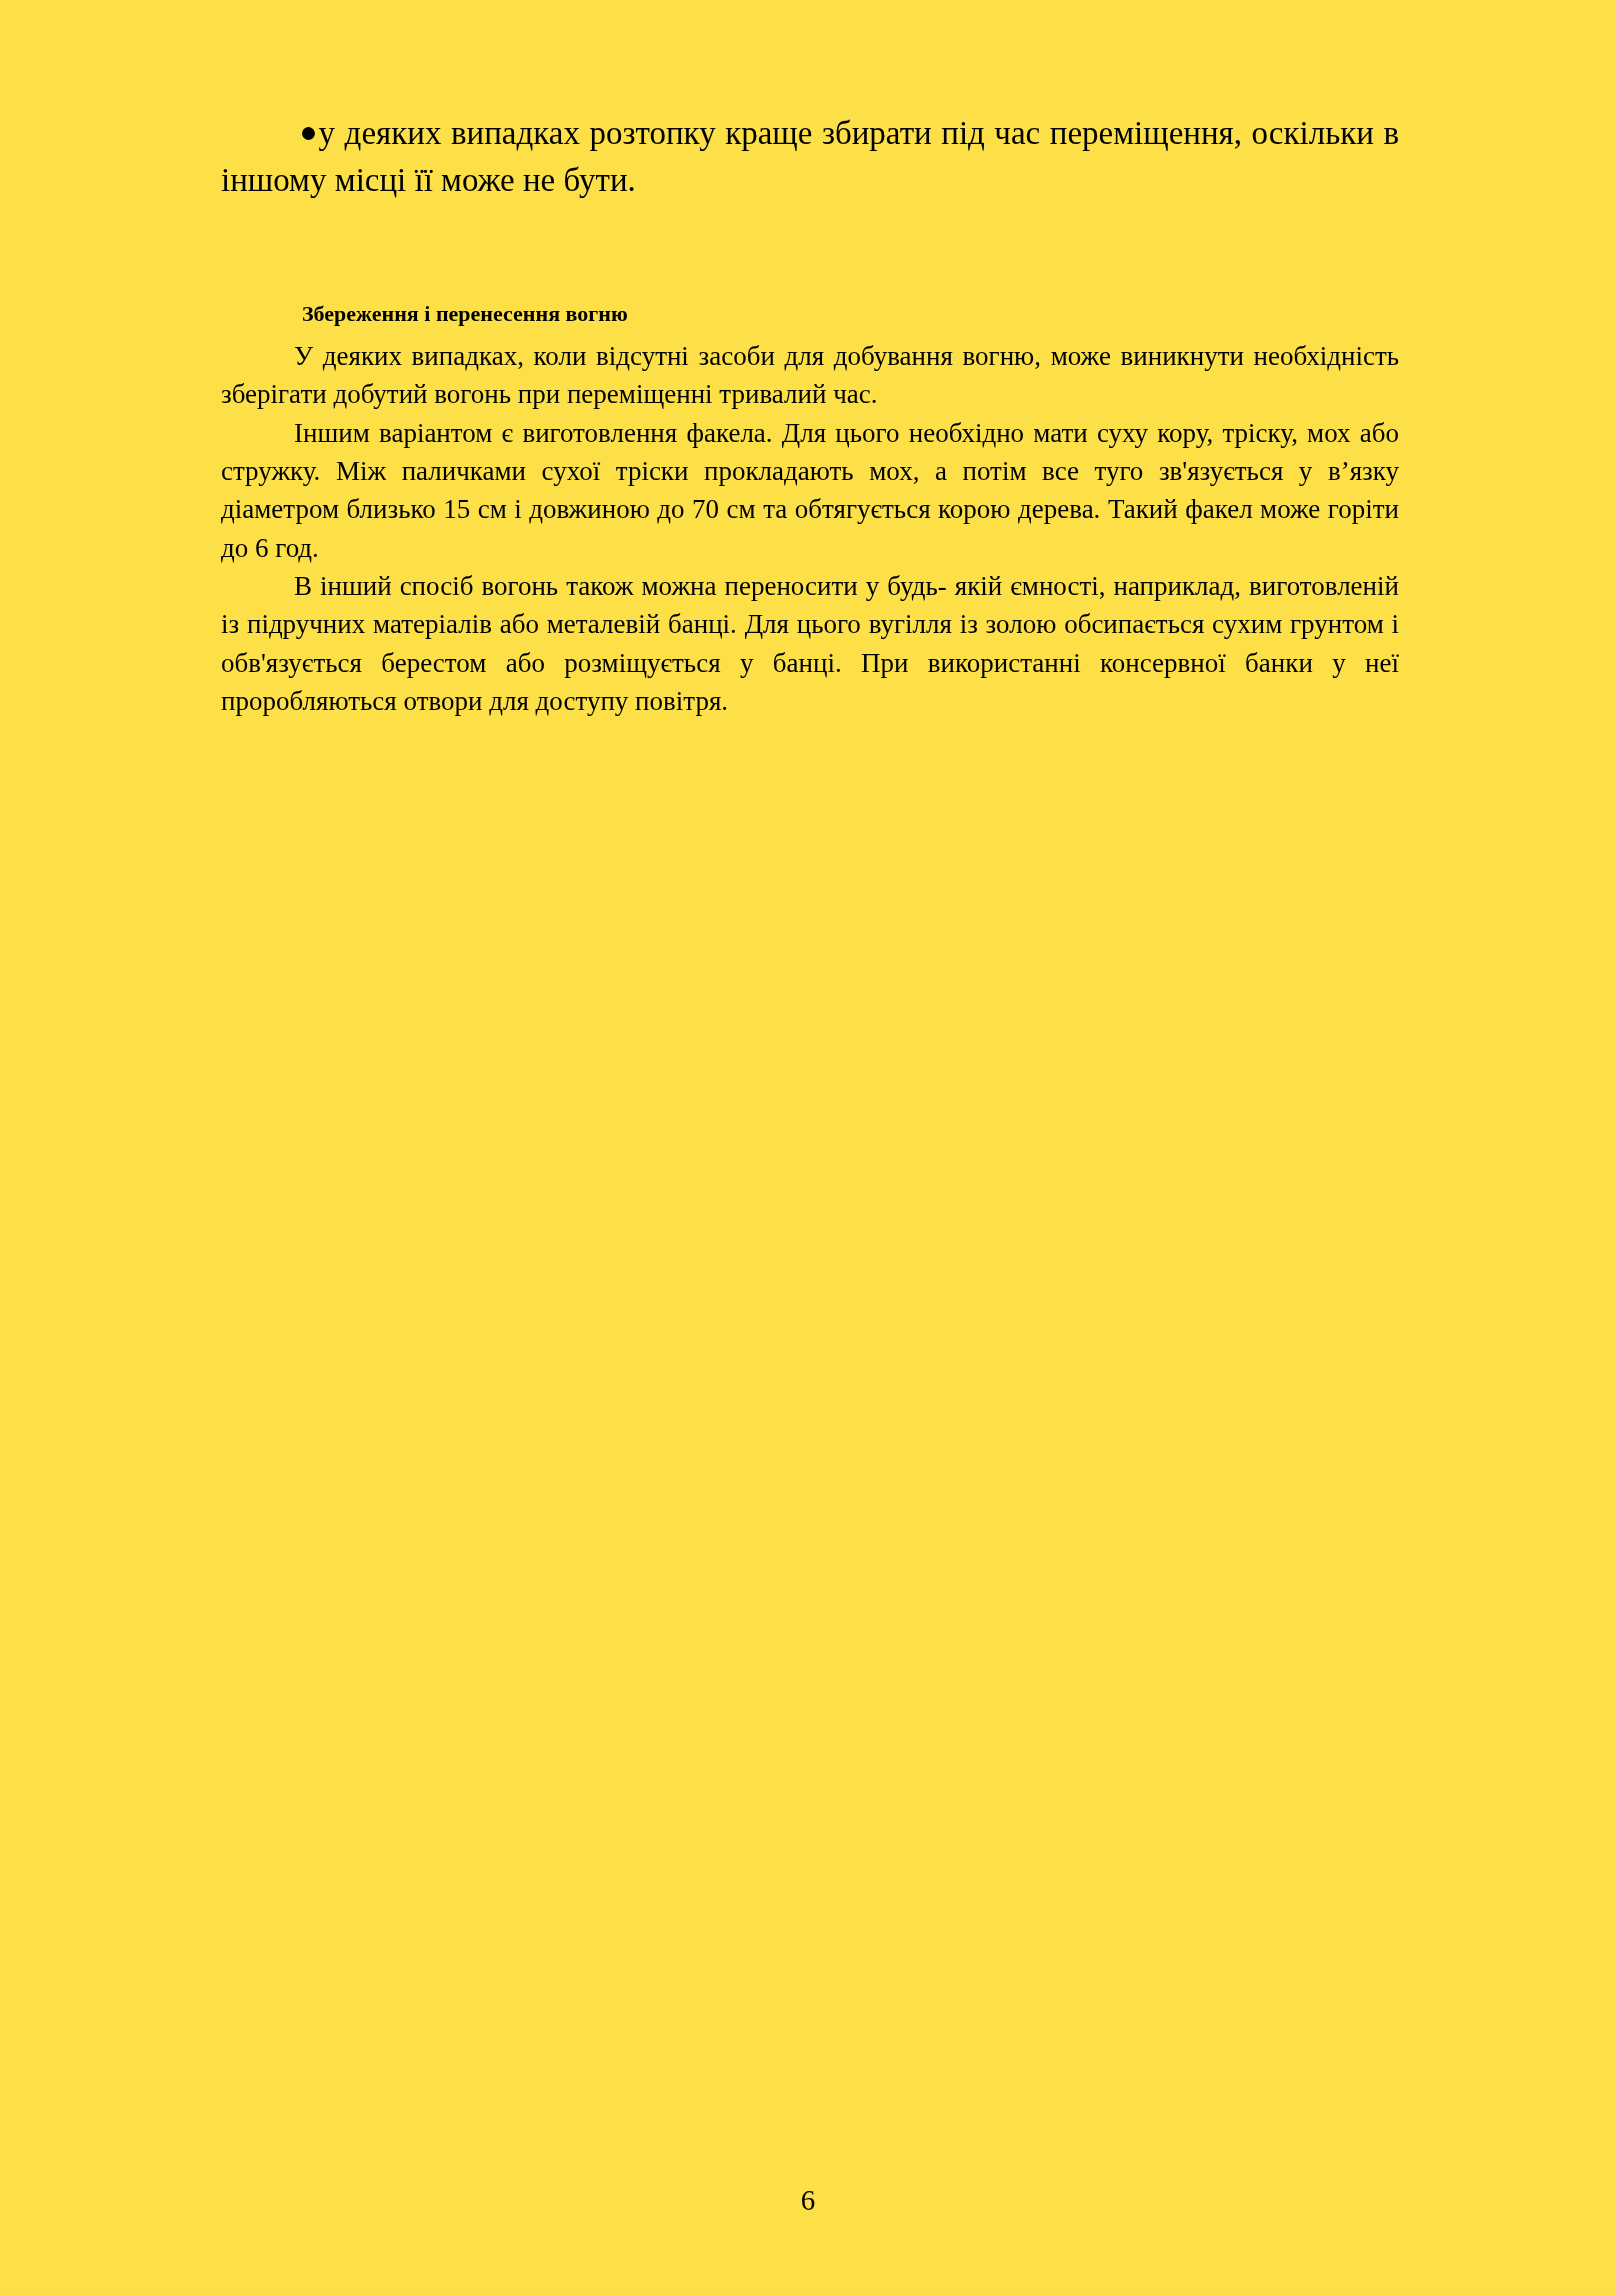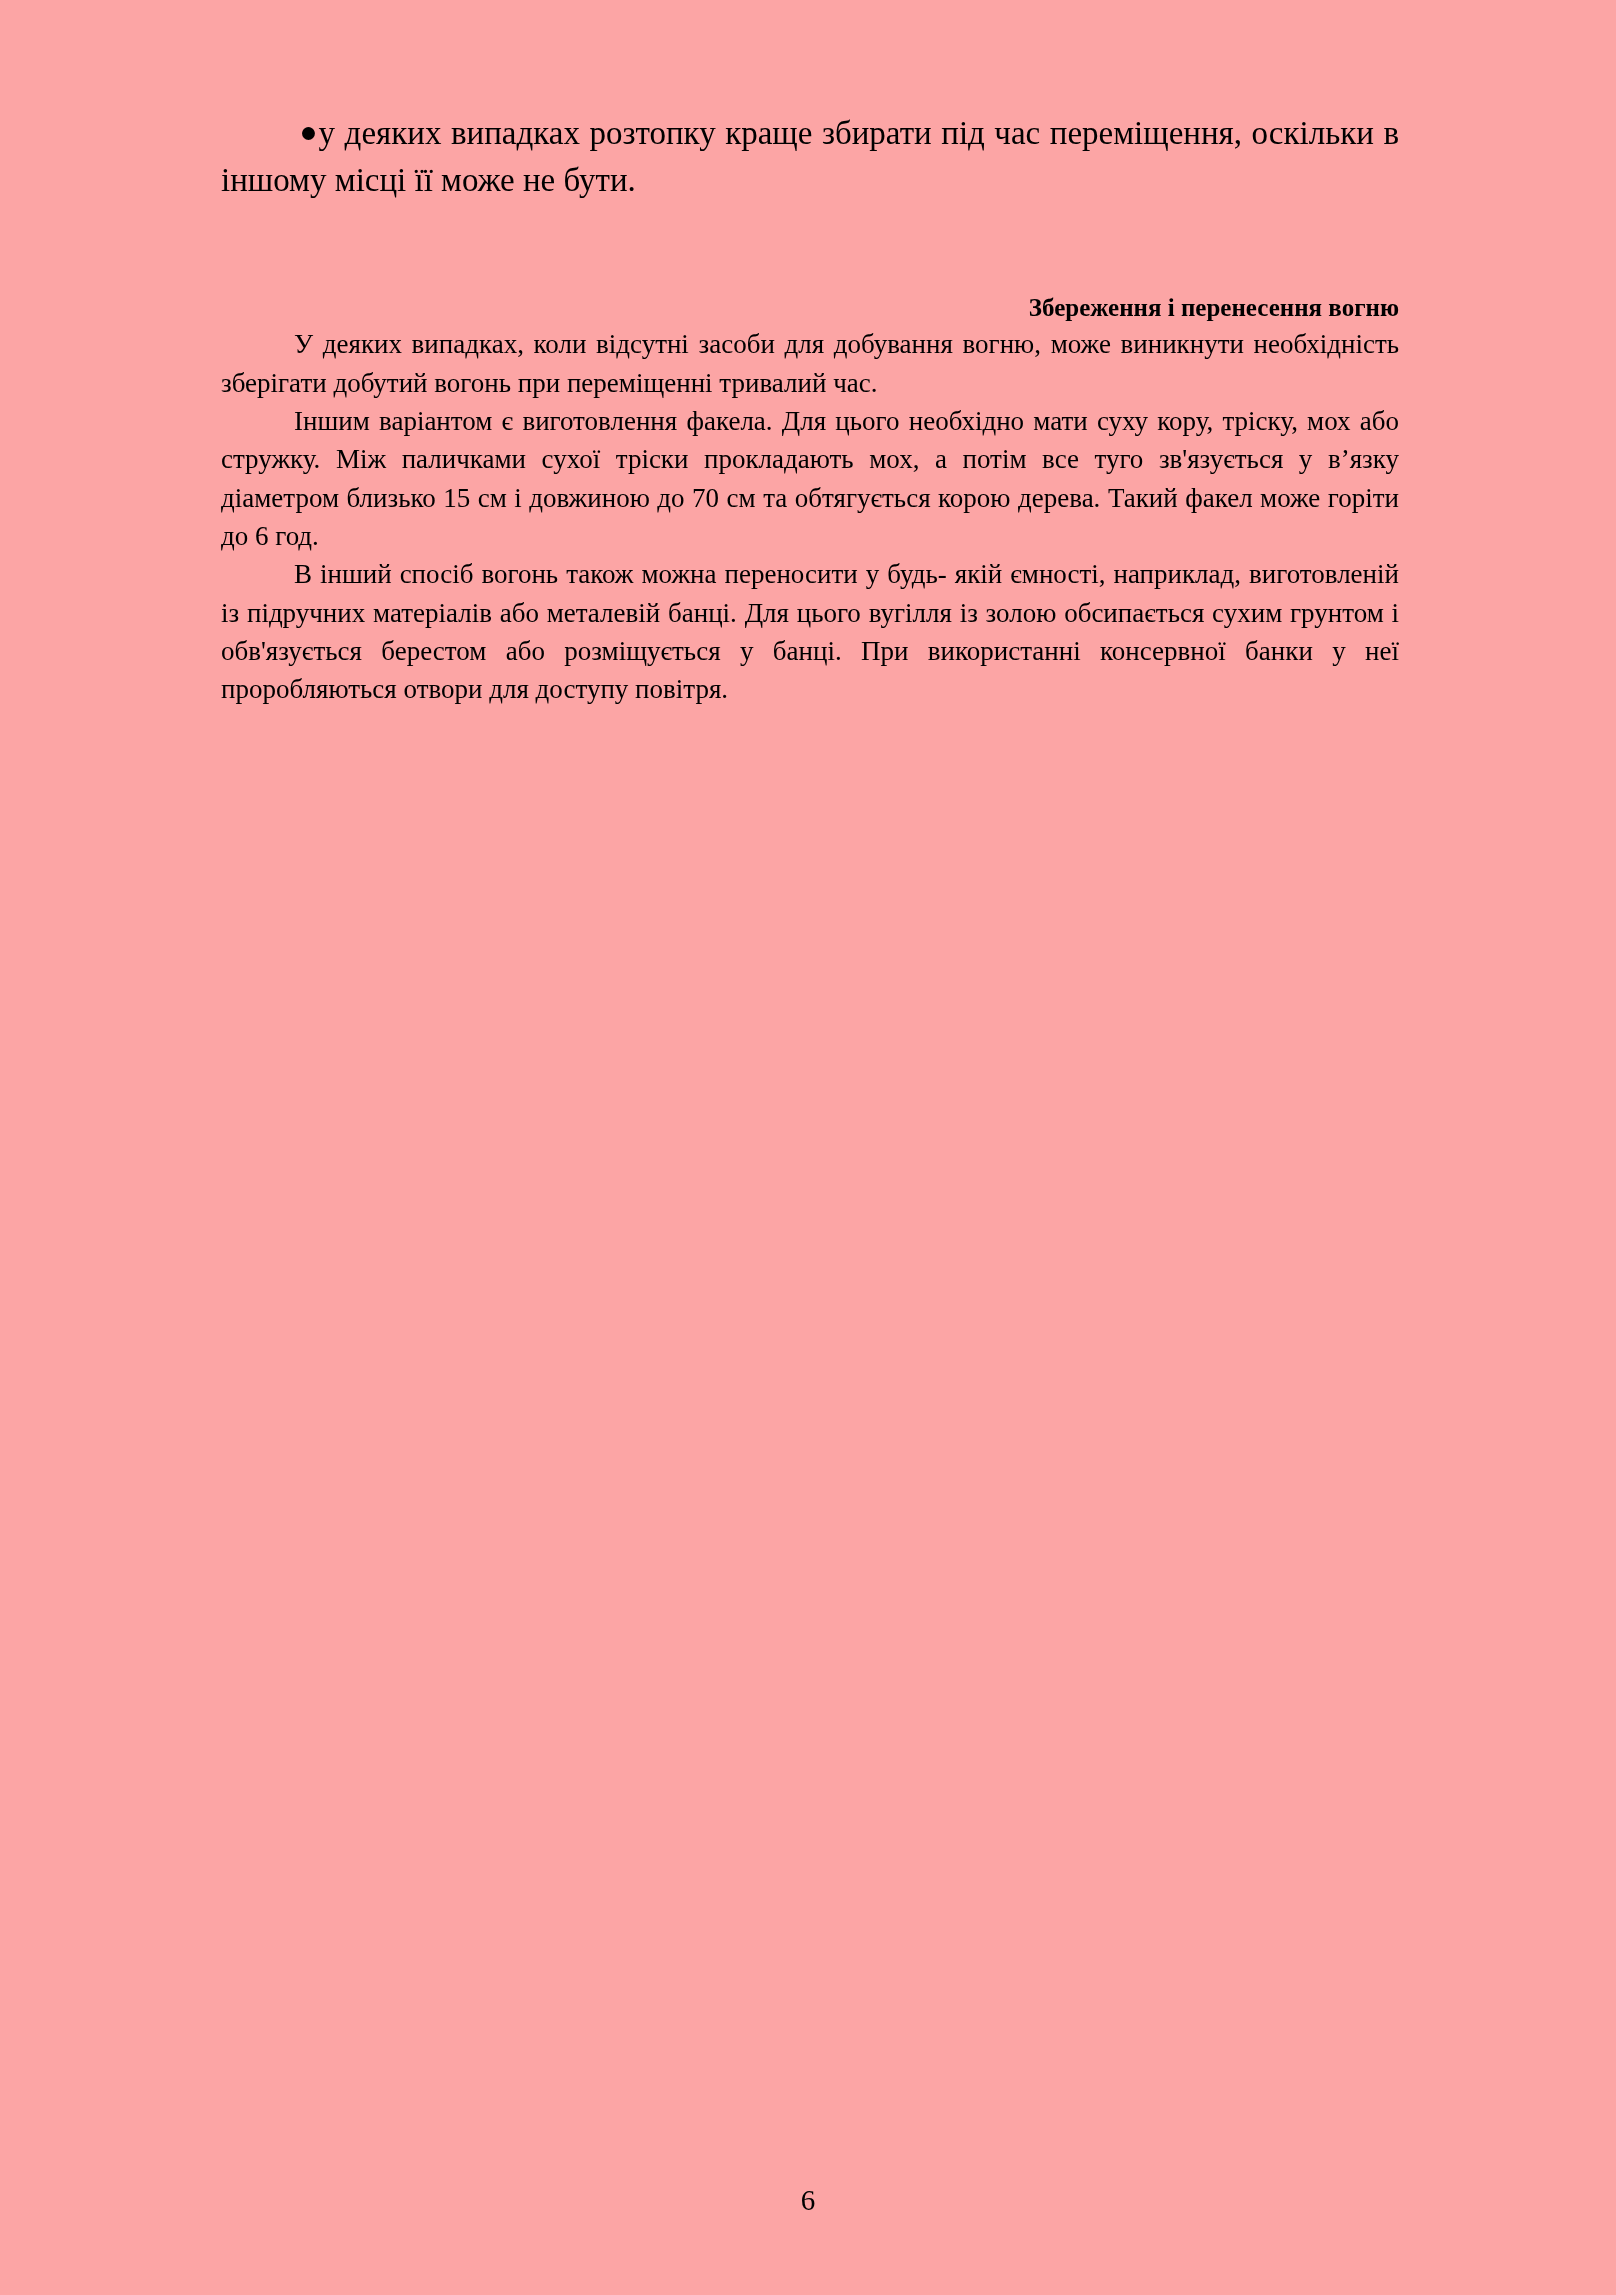--- a/index.html
+++ b/index.html
@@ -8,21 +8,21 @@
     background: #ffffff;
   }
   body {
     font-family: "Liberation Serif", "DejaVu Serif", serif;
     color: #000000;
   }
   .page {
     position: relative;
     width: 1616px;
     height: 2295px;
-    background: #fca5a5;
+    background: #fde047;
     box-sizing: border-box;
     overflow: hidden;
   }
   .content {
     position: absolute;
     left: 221px;
     top: 110px;
     width: 1178px;
   }
   .bullet-para {
@@ -35,27 +35,26 @@
   }
   .bullet-para .bullet-indent {
     display: inline-block;
     width: 77px;
   }
   .bullet-glyph {
     font-size: 30px;
     vertical-align: 0.07em;
   }
   .heading {
-    font-size: 25px;
+    font-size: 22px;
     font-weight: bold;
     line-height: 1.42;
-    margin: 0;
+    margin: 8px;
     padding-left: 73px;
     white-space: nowrap;
-    text-align: right;
   }
   .spacer-lg {
     height: 86px;
   }
   p.body-para {
     font-size: 27px;
     line-height: 1.42;
     text-align: justify;
     text-indent: 73px;
     margin: 0;

